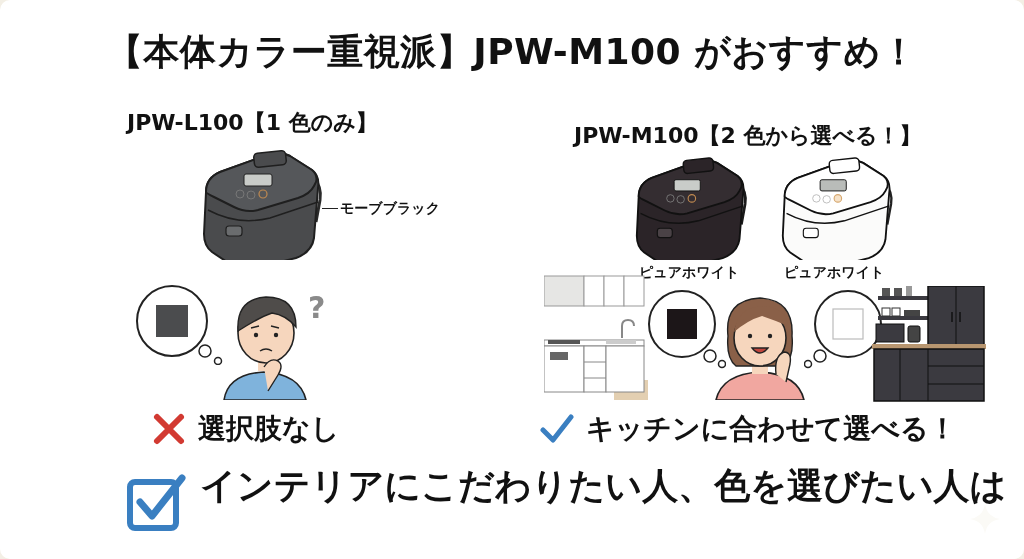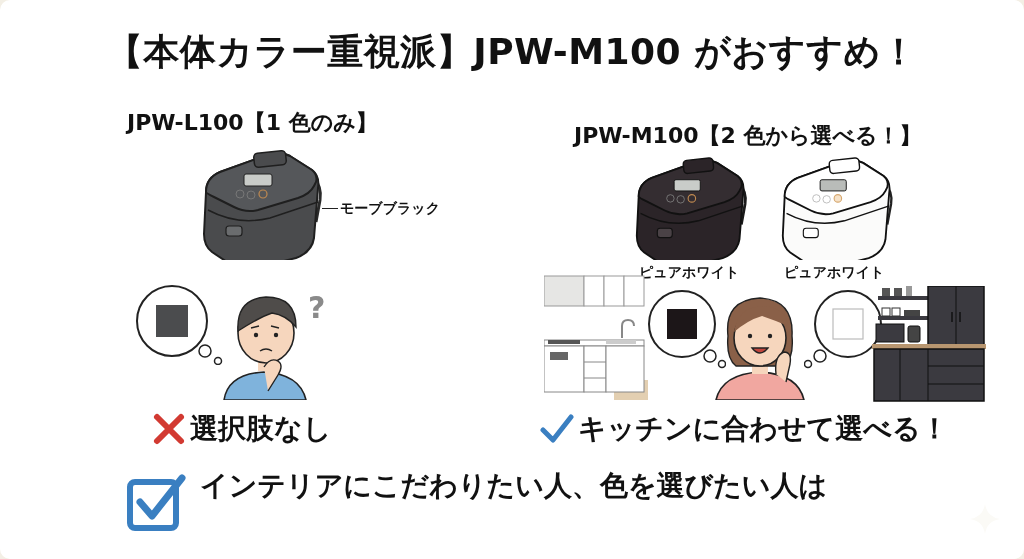--- a/index.html
+++ b/index.html
@@ -20,24 +20,24 @@
   .title {
     left: 0; width: 1024px; top: 28px; text-align: center;
     font-size: 36px; font-weight: bold; letter-spacing: 0.5px; color: #111;
   }
   .sub-title {
     font-size: 22px; font-weight: bold; color: #111; white-space: nowrap;
   }
   .label-small { font-size: 14px; font-weight: bold; color: #111; white-space: nowrap; }
   .result {
     font-size: 28px; font-weight: bold; color: #111; white-space: nowrap;
-    display: flex; align-items: center; gap: 4px;
+    display: flex; align-items: center; gap: 12px;
   }
   .summary {
-    font-size: 28px; font-weight: bold; line-height: 40px; color: #111;
+    font-size: 36px; font-weight: bold; line-height: 40px; color: #111;
   }
   svg { display: block; }
 </style>
 </head>
 <body>
 
 <div class="canvas">
 
   <div class="abs title">【本体カラー重視派】JPW-M100 がおすすめ！</div>
 

